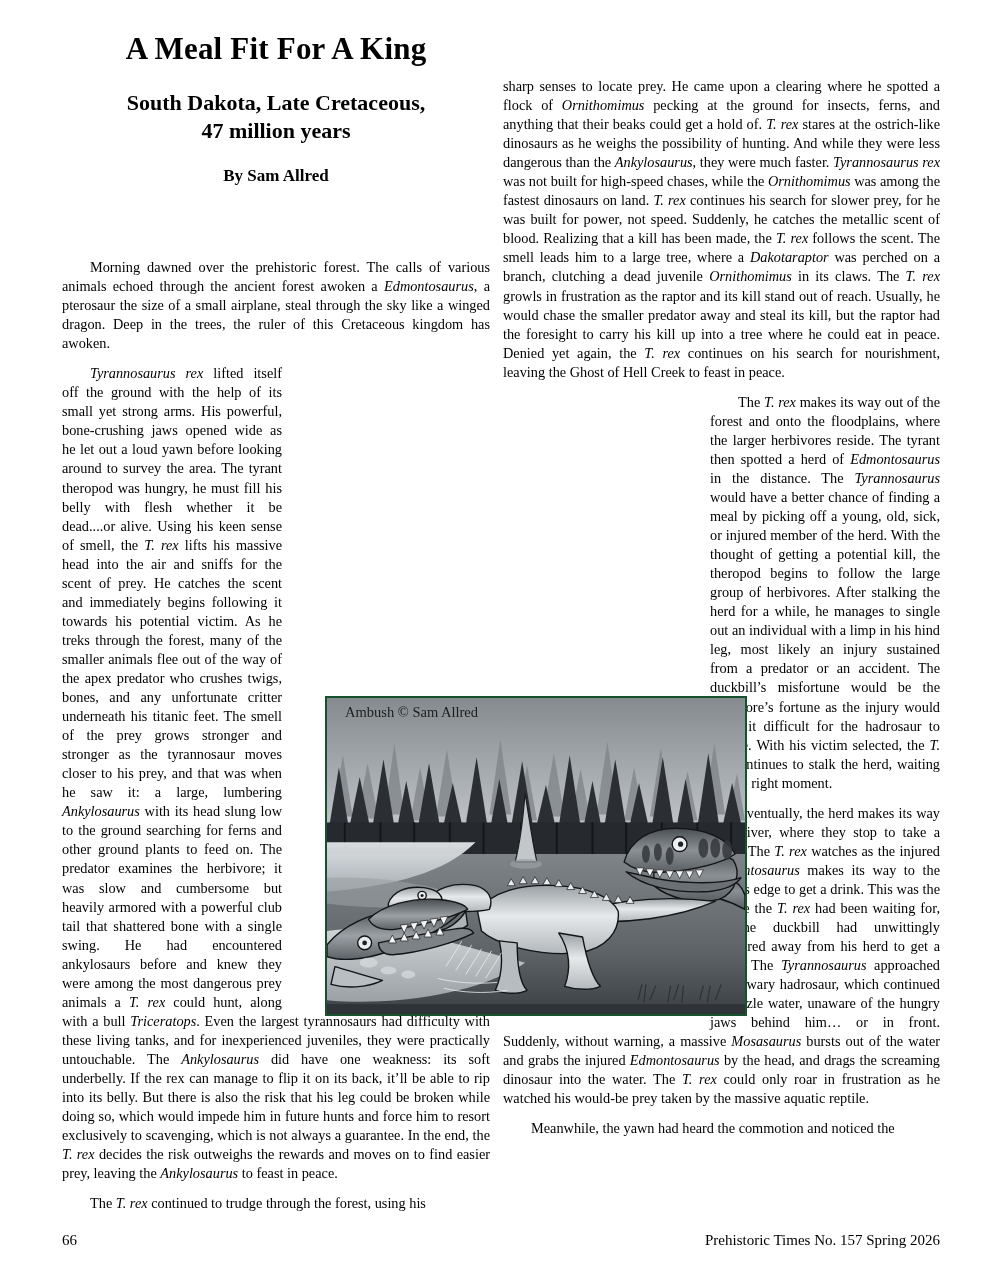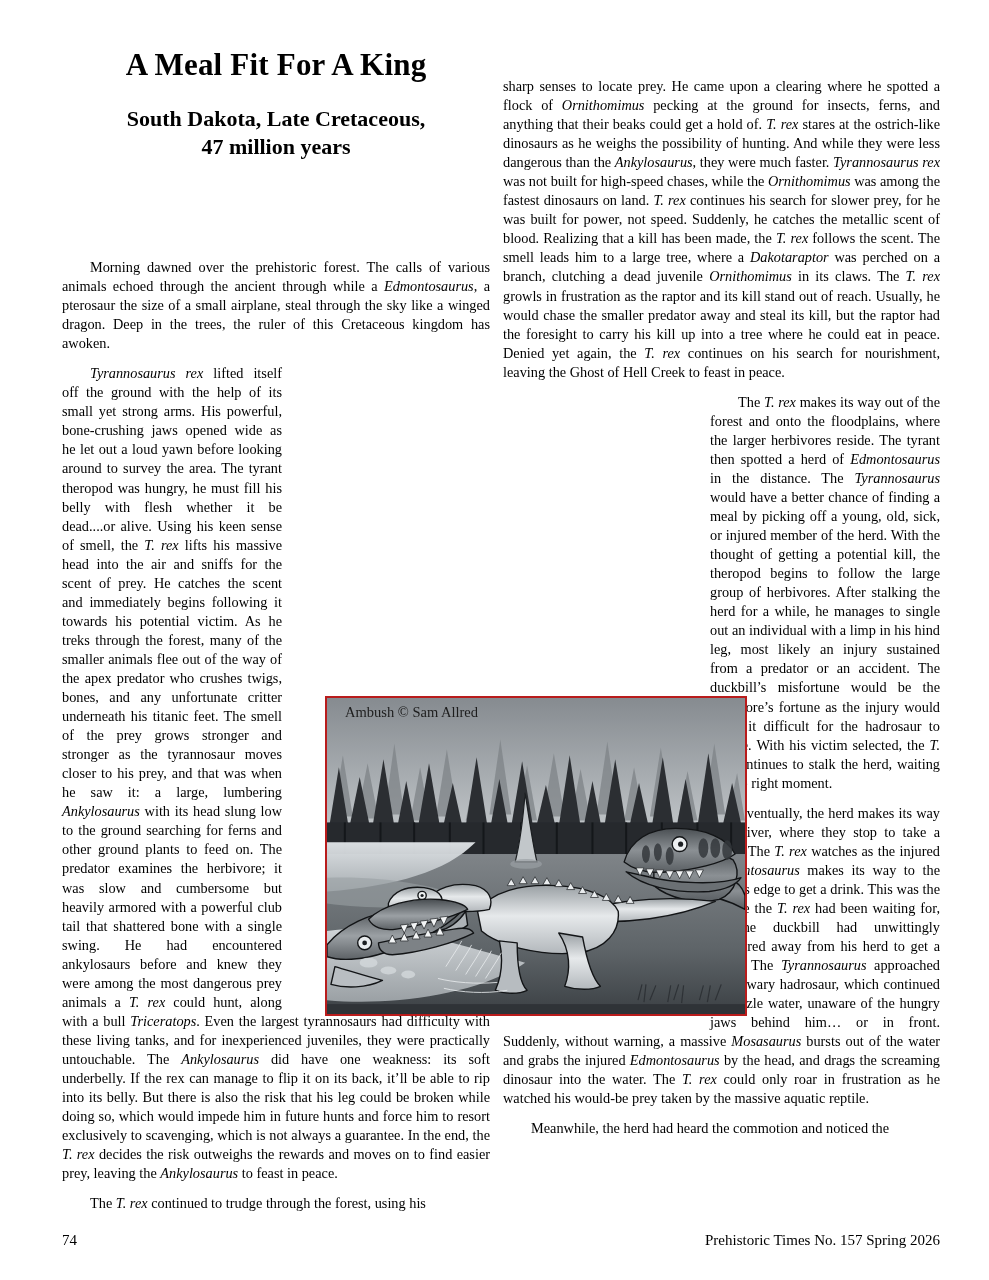--- a/index.html
+++ b/index.html
@@ -20,21 +20,21 @@
   #page {
     position: absolute;
     left: 0; top: 0;
     width: 989px; height: 1280px;
   }
 
   
   #titleblock {
     position: absolute;
     left: 62px;
-    top: 48px;
+    top: 32px;
     width: 428px;
     text-align: center;
   }
   #article-title {
     font-size: 31px;
     font-weight: bold;
     letter-spacing: 0.2px;
     line-height: 1.12;
     margin: 0 0 22px 0;
   }
@@ -86,21 +86,21 @@
     shape-outside: inset(0);
   }
 
   
   #illustration {
     position: absolute;
     left: 285px;
     top: 680px;
     width: 422px;
     height: 320px;
-    border: 2px solid #b91c1c;
+    border: 2px solid #14532d;
     box-sizing: border-box;
     overflow: hidden;
     background: #8e9296;
   }
   #illustration svg { display: block; width: 100%; height: 100%; }
   #img-caption {
     position: absolute;
     left: 18px;
     top: 6px;
     font-size: 14.5px;
@@ -127,33 +127,34 @@
 <body>
 
 <div id="page">
 
   <div id="titleblock">
     <h1 id="article-title">A Meal Fit For A King</h1>
     <h2 id="article-subtitle">
       <span>South Dakota, Late Cretaceous,</span><br>
       <span>47 million years</span>
     </h2>
+    <h3 id="article-byline">By Sam Allred</h3>
   </div>
 
   <div id="col-left" class="col">
-      <p><span>Morning dawned over the prehistoric forest. The calls of various animals echoed through the ancient through while a </span><i>Edmontosaurus</i><span>, a pterosaur the size of a small airplane, steal through the sky like a winged dragon. Deep in the trees, the ruler of this Cretaceous kingdom has awoken.</span></p>
+      <p><span>Morning dawned over the prehistoric forest. The calls of various animals echoed through the ancient forest awoken a </span><i>Edmontosaurus</i><span>, a pterosaur the size of a small airplane, steal through the sky like a winged dragon. Deep in the trees, the ruler of this Cretaceous kingdom has awoken.</span></p>
       <p><span class="imghole-left" style="display: block; margin-top: 315.766px; height: 320px;"></span><i>Tyrannosaurus rex</i><span> lifted itself off the ground with the help of its small yet strong arms. His powerful, bone-crushing jaws opened wide as he let out a loud yawn before looking around to survey the area. The tyrant theropod was hungry, he must fill his belly with flesh whether it be dead....or alive. Using his keen sense of smell, the </span><i>T. rex</i><span> lifts his massive head into the air and sniffs for the scent of prey. He catches the scent and immediately begins following it towards his potential victim. As he treks through the forest, many of the smaller animals flee out of the way of the apex predator who crushes twigs, bones, and any unfortunate critter underneath his titanic feet.  The smell of the prey grows stronger and stronger as the tyrannosaur moves closer to his prey, and that was when he saw it: a large, lumbering </span><i>Ankylosaurus</i><span> with its head slung low to the ground searching for ferns and other ground plants to feed on. The predator examines the herbivore; it was slow and cumbersome but heavily armored with a powerful club tail that shattered bone with a single swing. He had encountered ankylosaurs before and knew they were among the most dangerous prey animals a </span><i>T. rex</i><span> could hunt, along with a bull </span><i>Triceratops</i><span>. Even the largest tyrannosaurs had difficulty with these living tanks, and for inexperienced juveniles, they were practically untouchable. The </span><i>Ankylosaurus</i><span> did have one weakness: its soft underbelly. If the rex can manage to flip it on its back, it’ll be able to rip into its belly. But there is also the risk that his leg could be broken while doing so, which would impede him in future hunts and force him to resort exclusively to scavenging, which is not always a guarantee. In the end, the </span><i>T. rex</i><span> decides the risk outweighs the rewards and moves on to find easier prey, leaving the </span><i>Ankylosaurus</i><span> to feast in peace.</span></p>
       <p><span>The </span><i>T. rex</i><span> continued to trudge through the forest, using his</span></p>
     </div>
 
   <div id="col-right" class="col">
       <p class="noindent"><span>sharp senses to locate prey. He came upon a clearing where he spotted a flock of </span><i>Ornithomimus</i><span> pecking at the ground for insects, ferns, and anything that their beaks could get a hold of. </span><i>T. rex</i><span> stares at the ostrich-like dinosaurs as he weighs the possibility of hunting. And while they were less dangerous than the </span><i>Ankylosaurus</i><span>, they were much faster. </span><i>Tyrannosaurus rex</i><span> was not built for high-speed chases, while the </span><i>Ornithomimus</i><span> was among the fastest dinosaurs on land. </span><i>T. rex</i><span> continues his search for slower prey, for he was built for power, not speed. Suddenly, he catches the metallic scent of blood. Realizing that a kill has been made, the </span><i>T. rex</i><span> follows the scent. The smell leads him to a large tree, where a </span><i>Dakotaraptor</i><span> was perched on a branch, clutching a dead juvenile </span><i>Ornithomimus</i><span> in its claws. The </span><i>T. rex</i><span> growls in frustration as the raptor and its kill stand out of reach. Usually, he would chase the smaller predator away and steal its kill, but the raptor had the foresight to carry his kill up into a tree where he could eat in peace. Denied yet again, the </span><i>T. rex</i><span> continues on his search for nourishment, leaving the Ghost of Hell Creek to feast in peace.</span></p>
       <p><span class="imghole-right" style="display: block; margin-top: 319.25px; height: 320px;"></span><span> The </span><i>T. rex</i><span> makes its way out of the forest and onto the floodplains, where the larger herbivores reside. The tyrant then spotted a herd of </span><i>Edmontosaurus</i><span> in the distance. The </span><i>Tyrannosaurus</i><span> would have a better chance of finding a meal by picking off a young, old, sick, or injured member of the herd. With the thought of getting a potential kill, the theropod begins to follow the large group of herbivores. After stalking the herd for a while, he manages to single out an individual with a limp in his hind leg, most likely an injury sustained from a predator or an accident. The duckbill’s misfortune would be the carnivore’s fortune as the injury would make it difficult for the hadrosaur to escape. With his victim selected, the </span><i>T. rex</i><span> continues to stalk the herd, waiting for the right moment.</span></p>
       <p><span>Eventually, the herd makes its way to a river, where they stop to take a drink. The </span><i>T. rex</i><span> watches as the injured </span><i>Edmontosaurus</i><span> makes its way to the water's edge to get a drink. This was the chance the </span><i>T. rex</i><span> had been waiting for, as the duckbill had unwittingly wandered away from his herd to get a drink. The </span><i>Tyrannosaurus</i><span> approached the unwary hadrosaur, which continued to guzzle water, unaware of the hungry jaws behind him… or in front. Suddenly, without warning, a massive </span><i>Mosasaurus</i><span> bursts out of the water and grabs the injured </span><i>Edmontosaurus</i><span> by the head, and drags the screaming dinosaur into the water. The </span><i>T. rex</i><span> could only roar in frustration as he watched his would-be prey taken by the massive aquatic reptile.</span></p>
-      <p><span>Meanwhile, the herd had heard the commotion and noticed the</span></p>
+      <p><span>Meanwhile, the yawn had heard the commotion and noticed the</span></p>
     </div>
 
   <figure id="illustration">
     <svg viewBox="0 0 422 320" preserveAspectRatio="none">
       <defs>
         <linearGradient id="gSky" x1="0" y1="0" x2="0" y2="1">
           <stop offset="0%" stop-color="#868b90"></stop>
           <stop offset="55%" stop-color="#a9aeb2"></stop>
           <stop offset="100%" stop-color="#c9cdd0"></stop>
         </linearGradient>
@@ -373,17 +374,17 @@
         <path d="M376,306 l4,-15"></path>
           <path d="M384,308 l3,-17"></path>
           <path d="M392,306 l6,-16"></path>
       </g>
       <rect x="0" y="310" width="422" height="10" fill="#2f3337"></rect>
     </svg>
     <figcaption id="img-caption">Ambush © Sam Allred</figcaption>
   </figure>
 
   <div id="footer">
-    <span id="page-number">74</span>
+    <span id="page-number">66</span>
     <span id="issue-line">Prehistoric Times No. 157 Spring 2026</span>
   </div>
 
 </div>
 
 </body></html>

